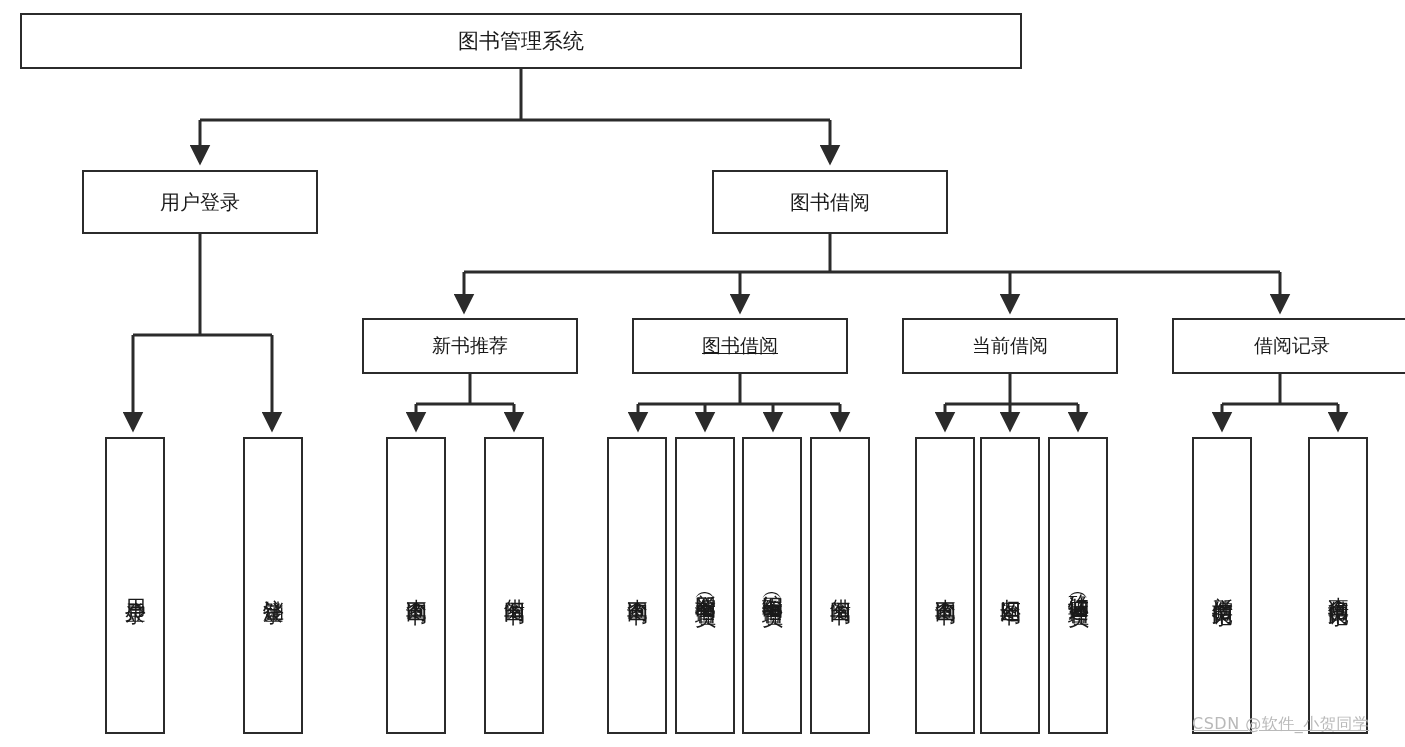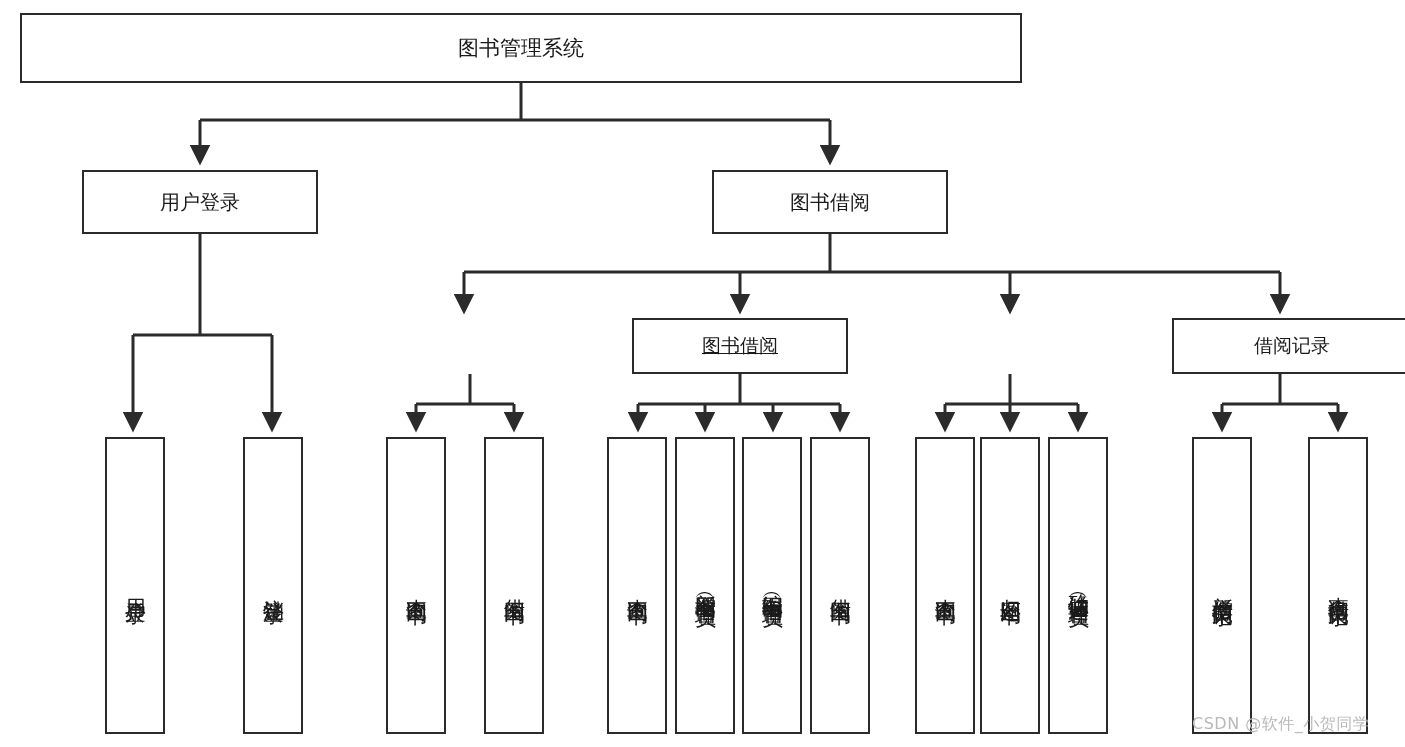--- a/index.html
+++ b/index.html
@@ -55,20 +55,21 @@
   .watermark{
     position:absolute;
     left:1192px;
     top:714px;
     font-size:16px;
     color:#b9b9b9;
     letter-spacing:0.5px;
     white-space:nowrap;
     z-index:5;
     font-family:"DejaVu Sans","Liberation Sans",sans-serif;
+    text-decoration:underline;
   }
 </style>
 </head>
 <body>
 
 <div id="canvas">
 
   <svg id="wires" viewBox="0 0 1405 747" width="1405" height="747" xmlns="http://www.w3.org/2000/svg">
     <defs>
       <marker id="arrow" viewBox="0 0 12 12" refX="10" refY="6" markerWidth="7" markerHeight="7" orient="auto-start-reverse">
@@ -112,33 +113,39 @@
       <path d="M 1010 404 L 1010 429" marker-end="url(#arrow)"></path>
       <path d="M 1078 404 L 1078 429" marker-end="url(#arrow)"></path>
 
       <path d="M 1280 374 L 1280 404"></path>
       <path d="M 1222 404 L 1338 404"></path>
       <path d="M 1222 404 L 1222 429" marker-end="url(#arrow)"></path>
       <path d="M 1338 404 L 1338 429" marker-end="url(#arrow)"></path>
     </g>
   </svg>
 
-  <div class="node n-root" style="left:20px;top:13px;width:1002px;height:70px;">
+  <div class="node n-root" style="left:20px;top:13px;width:1002px;height:56px;">
     <span class="label">图书管理系统</span>
   </div>
 
   <div class="node n-l2" style="left:82px;top:170px;width:236px;height:64px;">
     <span class="label">用户登录</span>
   </div>
   <div class="node n-l2" style="left:712px;top:170px;width:236px;height:64px;">
     <span class="label">图书借阅</span>
   </div>
 
+  <div class="node n-l3" style="left:362px;top:318px;width:216px;height:56px;">
+    <span class="label">新书推荐</span>
+  </div>
   <div class="node n-l3" style="left:632px;top:318px;width:216px;height:56px;text-decoration:underline;">
     <span class="label">图书借阅</span>
+  </div>
+  <div class="node n-l3" style="left:902px;top:318px;width:216px;height:56px;">
+    <span class="label">当前借阅</span>
   </div>
   <div class="node n-l3" style="left:1172px;top:318px;width:240px;height:56px;">
     <span class="label">借阅记录</span>
   </div>
 
   <div class="node leaf" style="left:105px;top:437px;width:60px;height:297px;">
     <span class="label">用户登录</span>
   </div>
   <div class="node leaf" style="left:243px;top:437px;width:60px;height:297px;">
     <span class="label">注销登录</span>

